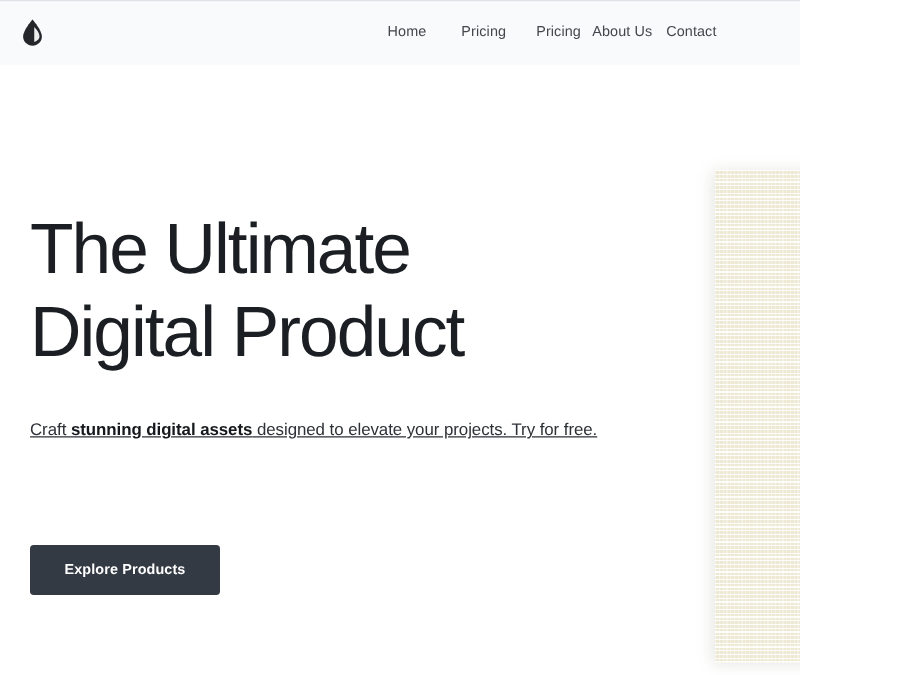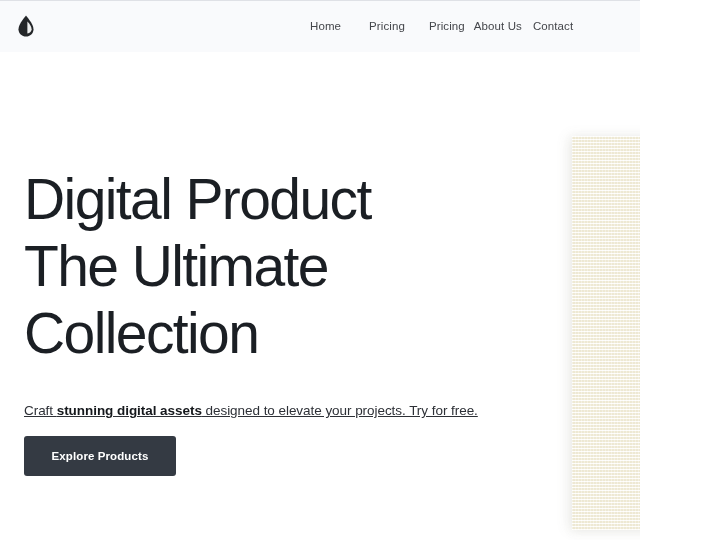--- a/index.html
+++ b/index.html
@@ -200,23 +200,22 @@
       <a class="nav-item nav-sp-3">Pricing</a>
       <a class="nav-item nav-sp-4">About Us</a>
       <a class="nav-item">Contact</a>
     </nav>
 
   </header>
 
   <section class="hero">
 
     <h1 class="hero-title">
+      <div>The Ultimate</div>
       <div>Digital Product</div>
-      <div>The Ultimate</div>
-      <div>Collection</div>
     </h1>
 
     <p class="hero-sub"><span>Craft </span><b>stunning digital assets</b><span> designed to elevate your projects. Try for free.</span></p>
 
     <button class="cta-button">Explore Products</button>
 
   </section>
 
   <aside class="cert-card">
 

